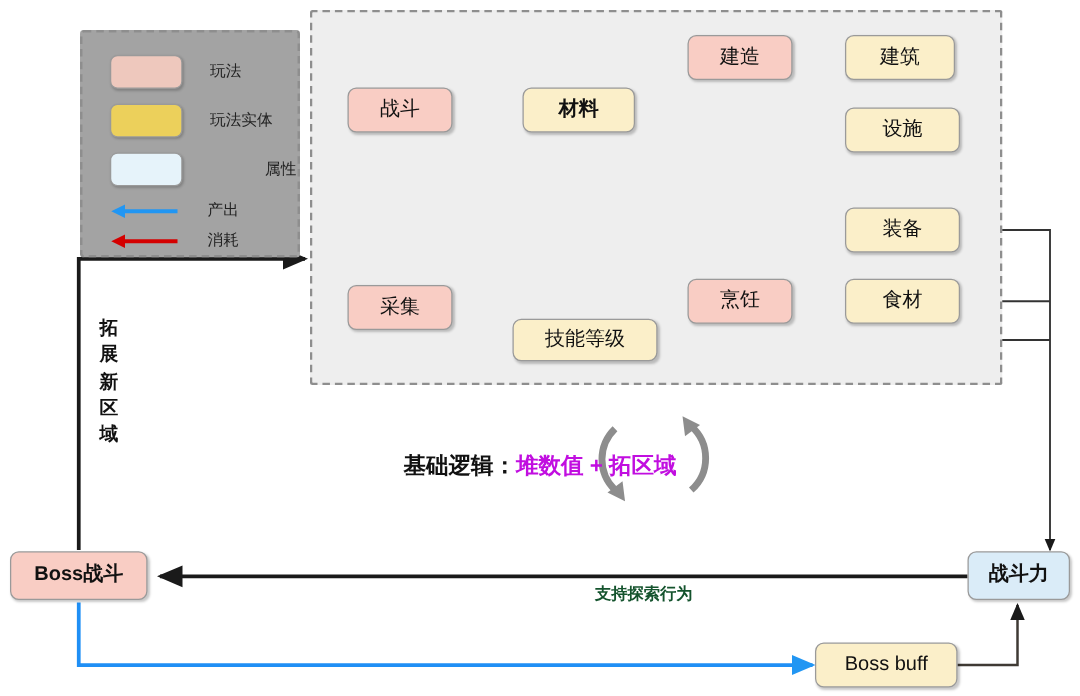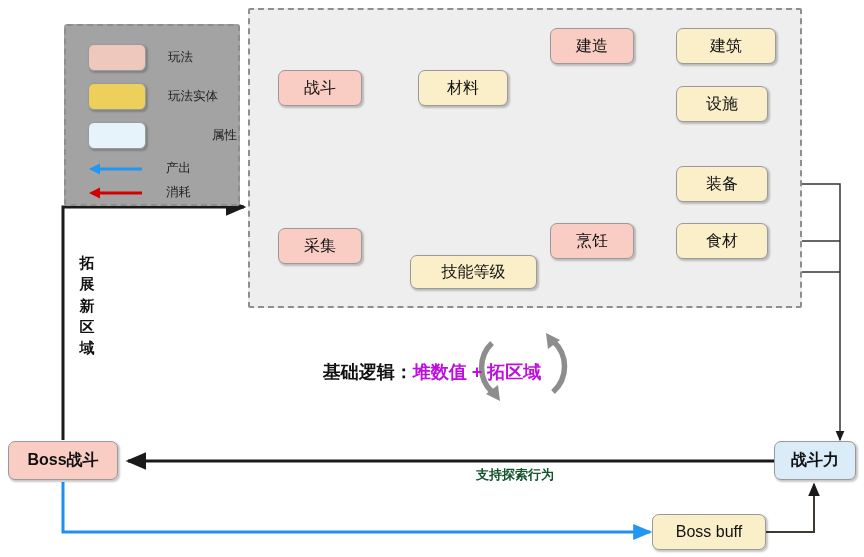--- a/index.html
+++ b/index.html
@@ -166,27 +166,27 @@
         </svg>
       </div>
       <div class="lg-txt">消耗</div>
     </div>
   </div>
 
   <div class="node n-play" style="left:278px;top:70px;width:84px;height:36px;">战斗</div>
 
   <div class="node n-play" style="left:278px;top:208px;width:84px;height:36px;margin-top:20px;">采集</div>
 
-  <div class="node n-ent" style="left:418px;top:70px;width:90px;height:36px;">材料</div>
-
-  <div class="node n-ent" style="left:410px;top:255px;width:127px;height:34px;">技能等级</div>
+  <div class="node n-ent" style="left:418px;top:70px;width:90px;height:36px;font-weight:bold;">材料</div>
+
+  <div class="node n-ent" style="left:410px;top:255px;width:116px;height:34px;">技能等级</div>
 
   <div class="node n-play" style="left:550px;top:28px;width:84px;height:36px;">建造</div>
 
-  <div class="node n-ent" style="left:676px;top:28px;width:100px;height:36px;">建筑</div>
+  <div class="node n-ent" style="left:676px;top:28px;width:88px;height:36px;">建筑</div>
 
   <div class="node n-ent" style="left:676px;top:86px;width:92px;height:36px;">设施</div>
 
 
   <div class="node n-ent" style="left:676px;top:166px;width:92px;height:36px;">装备</div>
 
   <div class="node n-play" style="left:550px;top:223px;width:84px;height:36px;">烹饪</div>
 
   <div class="node n-ent" style="left:676px;top:223px;width:92px;height:36px;">食材</div>
 

